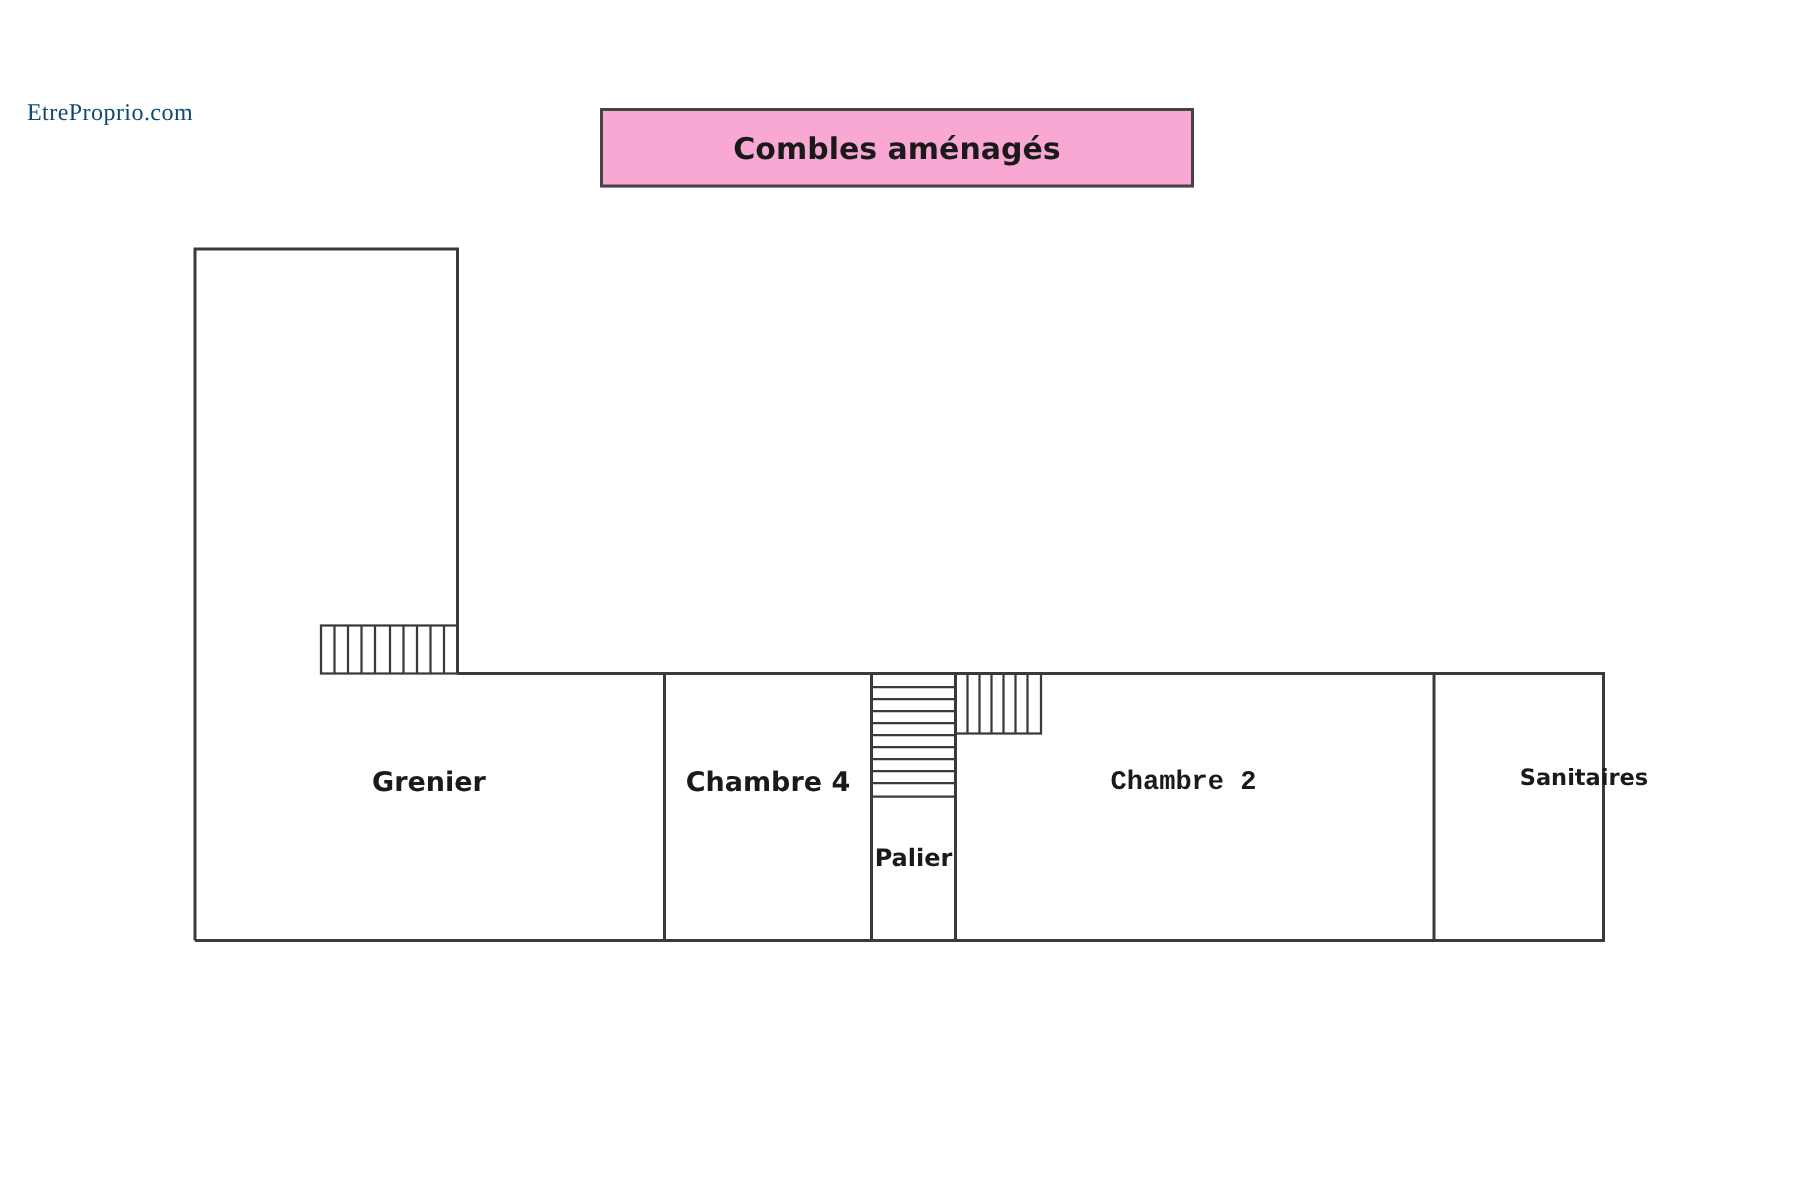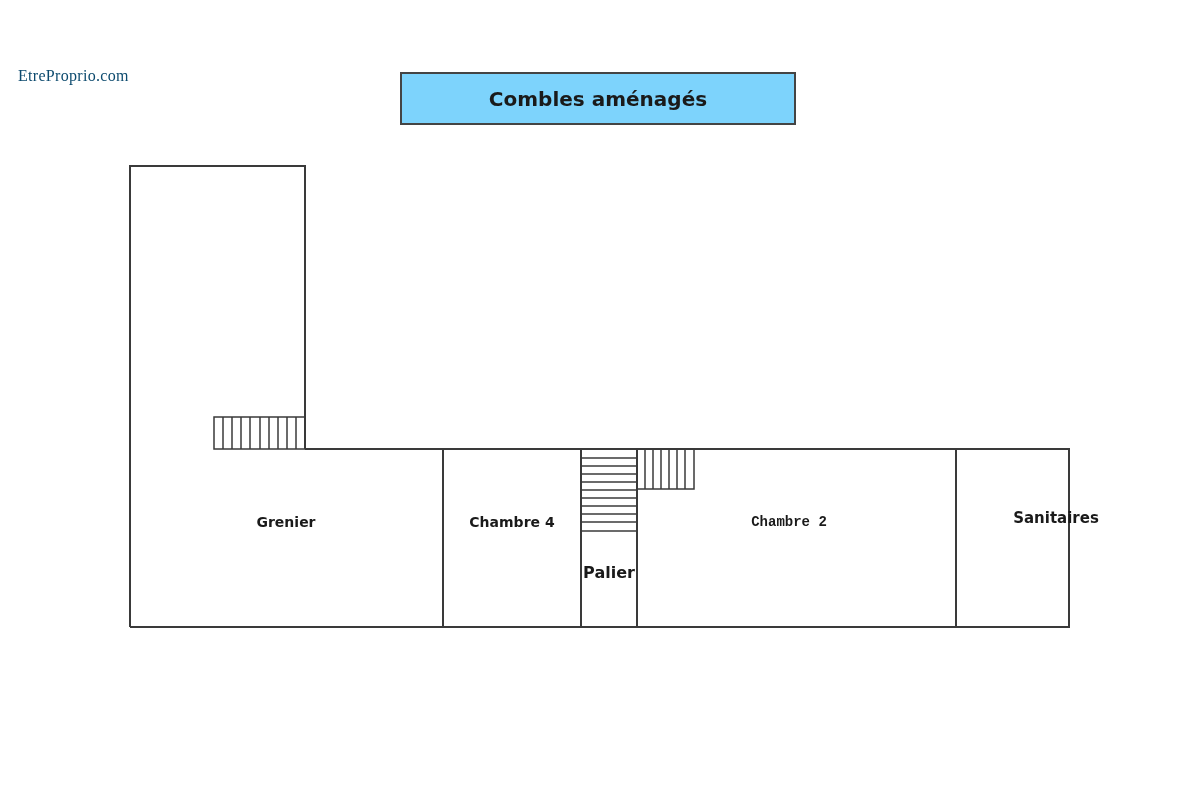--- a/index.html
+++ b/index.html
@@ -1,22 +1,22 @@
 <!DOCTYPE html>
 <html><head>
   <meta charset="utf-8">
   <style>
     html, body { margin: 0; padding: 0; background: #ffffff; }
     body { width: 1195px; height: 800px; position: relative; overflow: hidden; font-family: "DejaVu Sans", sans-serif; }
     .watermark { position: absolute; left: 18px; top: 24px; font-size: 16px; color: #0c4a6e; font-family: Liberation Serif, serif; letter-spacing: 0.3px; margin-top: 43px; }
-    .title-box { position: absolute; left: 400px; top: 72px; width: 396px; height: 53px; border: 2px solid #444; box-sizing: border-box; display: flex; align-items: center; justify-content: center; background: #7dd3fc; }
+    .title-box { position: absolute; left: 400px; top: 72px; width: 396px; height: 53px; border: 2px solid #444; box-sizing: border-box; display: flex; align-items: center; justify-content: center; background: #f9a8d4; }
     .title-text { font-weight: bold; font-size: 20px; color: #1a1a1a; }
     svg.plan { position: absolute; left: 0; top: 0; }
     .room-label { position: absolute; font-weight: bold; color: #1a1a1a; transform: translate(-50%, -50%); white-space: nowrap; }
-    .lg { font-size: 14px; }
+    .lg { font-size: 18px; }
     .md { font-size: 15px; margin-left: 44px; }
     .sm { font-size: 16px; }
   </style>
 </head>
 <body>
 
 <div class="watermark">EtreProprio.com</div>
 
 <div class="title-box">
   <span class="title-text">Combles aménagés</span>

